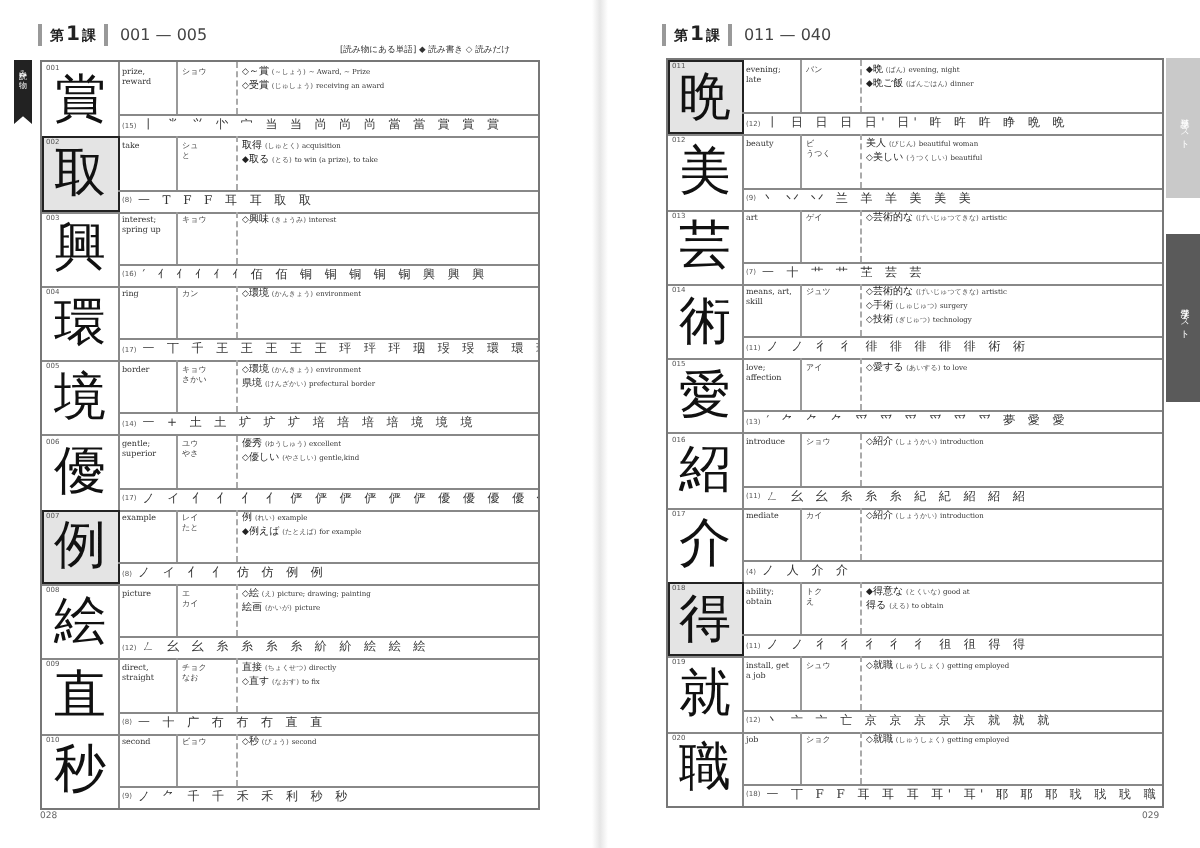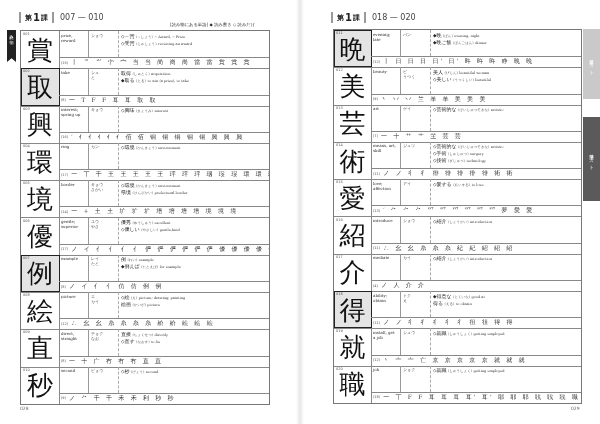--- a/index.html
+++ b/index.html
@@ -46,21 +46,21 @@
 <div class="gutter"></div>
 
 <div class="hdr" style="left:19px;">
   <span class="bar"></span>
   <span class="lesson">
     <span>第</span>
       <b>1</b>
       <span>課</span>
   </span>
   <span class="bar" style="margin-left:4px;"></span>
-  <span class="range">007 — 010</span>
+  <span class="range">001 — 005</span>
 </div>
 <div class="legend">[読み物にある単語]  ◆ 読み書き  ◇ 読みだけ</div>
 <div class="side-tab-left">読み物1</div>
 
 <div class="table" id="tbl-left" style="left:20px;top:30px;width:248px;height:373px;">
     <div class="entry" style="top: 0px; height: 37.3px;">
       <div class="kanji-cell" style="width: 38px;">
         <span class="num">001</span>
                     <span class="kj">賞</span>
       </div>
@@ -246,21 +246,21 @@
 <div class="folio" style="left:20px;">028</div>
 
 <div class="hdr" style="left:331px;">
   <span class="bar"></span>
   <span class="lesson">
     <span>第</span>
       <b>1</b>
       <span>課</span>
   </span>
   <span class="bar" style="margin-left:4px;"></span>
-  <span class="range">018 — 020</span>
+  <span class="range">011 — 040</span>
 </div>
 
 <div class="table" id="tbl-right" style="left:333px;top:29px;width:247px;height:373px;">
     <div class="entry" style="top: 0px; height: 37.3px;">
       <div class="kanji-cell hl" style="width: 37px;">
         <span class="num">011</span>
                     <span class="kj">晩</span>
       </div>
       <div class="info" style="left: 37px; height: 26.3px;">
         <div class="col-mean" style="left: 0px; width: 30px;">evening; late</div>

